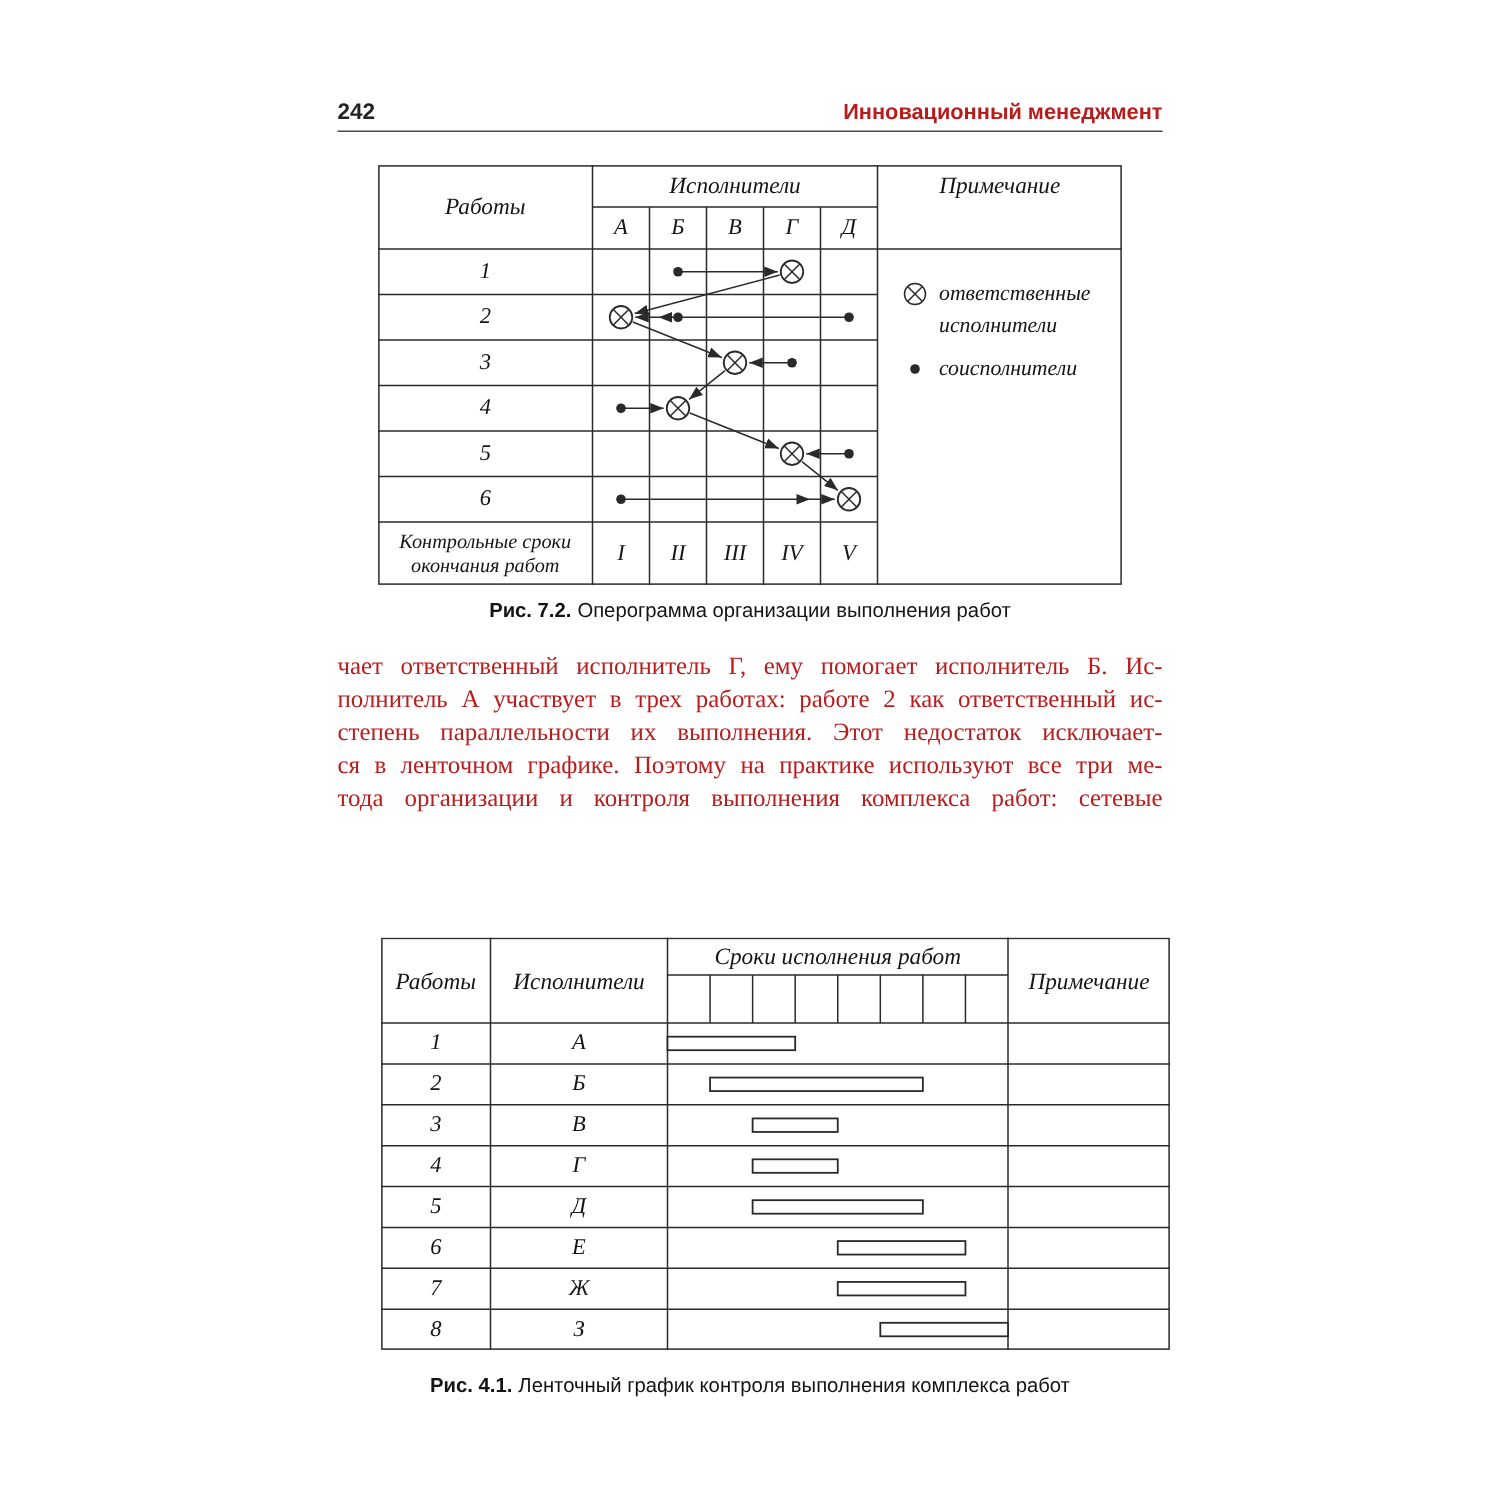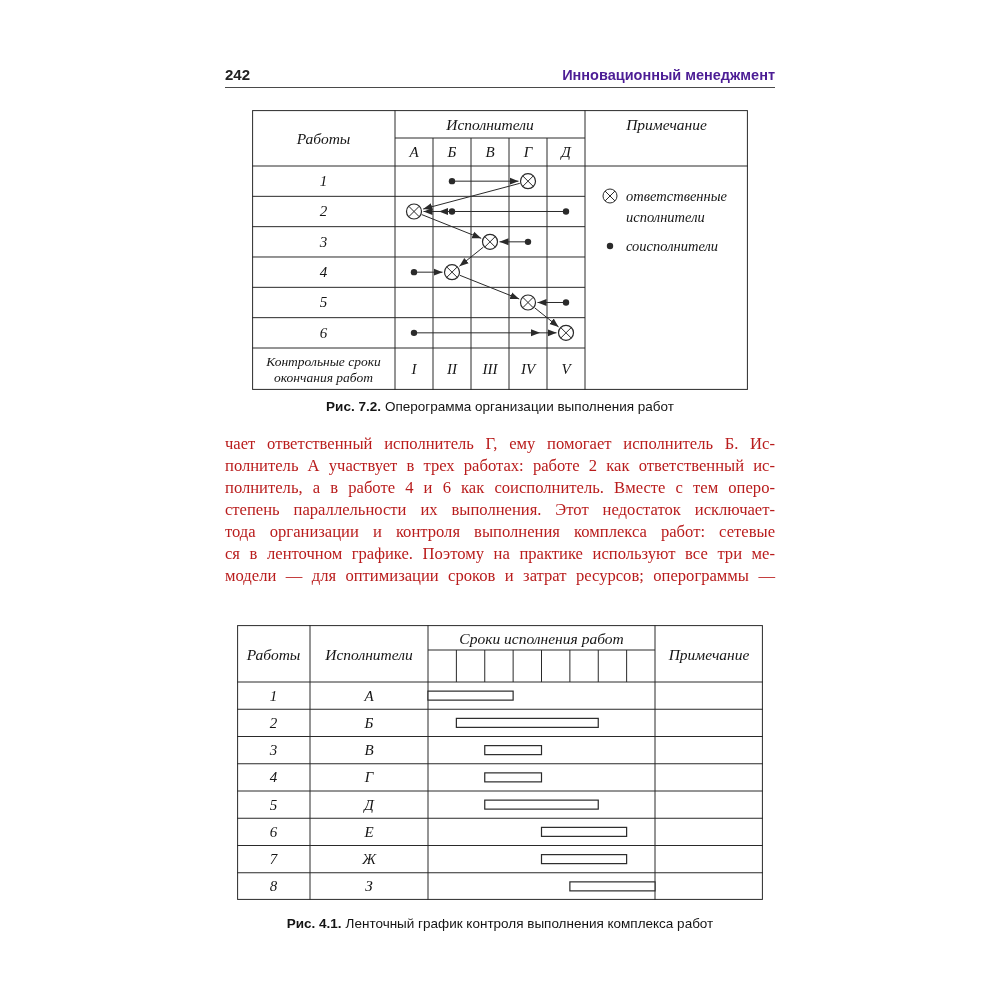--- a/index.html
+++ b/index.html
@@ -5,38 +5,38 @@
   html,body{margin:0;padding:0;background:#ffffff;}
   .page{position:relative;width:1000px;height:1000px;background:#ffffff;
         font-family:"Liberation Serif",serif;color:#1b1b1b;overflow:hidden;}
   .runhead-num{position:absolute;left:225px;top:66px;
         font-family:"Liberation Sans",sans-serif;font-weight:bold;font-size:15px;color:#222;}
   .runhead-title{position:absolute;right:225px;top:67px;
         font-family:"Liberation Sans",sans-serif;font-weight:bold;font-size:14.5px;color:#5e7f9e;}
   .runhead-rule{position:absolute;left:225px;top:87px;width:550px;height:1px;background:#4a4a4a;}
   .fig{position:absolute;font-style:italic;}
   #fig72-wrap{left:252px;top:110px;}
-  #fig73-wrap{left:237px;top:625px;}
+  #fig73-wrap{left:254px;top:625px;}
   .caption{position:absolute;left:225px;width:550px;text-align:center;
         font-family:"Liberation Sans",sans-serif;font-size:13.5px;color:#141414;}
   .caption b{font-weight:bold;margin-right:4px;}
   #caption72{top:399px;}
   #caption73{top:916px;}
   .body-text{position:absolute;left:225px;top:433px;width:550px;
         font-size:16.6px;line-height:22px;color:#b91c1c;}
   .pline{text-align:justify;text-align-last:justify;}
   svg text{font-family:"Liberation Serif",serif;fill:#151515;}
 </style>
 </head>
 <body>
 
 <div class="page">
 
   <div class="runhead-num">242</div>
-  <div class="runhead-title" style="color: #4c1d95;">Инновационный менеджмент</div>
+  <div class="runhead-title" style="color: #b91c1c;">Инновационный менеджмент</div>
   <div class="runhead-rule"></div>
 
   <div class="fig" id="fig72-wrap">
     <svg id="fig72-svg" width="496" height="280" viewBox="0 0 496 280">
         <defs>
           <marker id="arh" markerUnits="userSpaceOnUse" markerWidth="10" markerHeight="9" refX="9" refY="4" orient="auto">
             <polygon points="0,0.5 9,4 0,7.5" fill="#2a2a2a"></polygon>
           </marker>
         </defs>
         <rect x="0.6" y="0.6" width="494.8" height="278.8" fill="none" stroke="#2a2a2a" stroke-width="1"></rect>
@@ -123,25 +123,23 @@
       </svg>
   </div>
 
   <div class="caption" id="caption72">
     <b>Рис. 7.2.</b><span>Оперограмма организации выполнения работ</span>
   </div>
 
   <div class="body-text">
     <div class="pline">чает ответственный исполнитель Г, ему помогает исполнитель Б. Ис-</div>
     <div class="pline">полнитель А участвует в трех работах: работе 2 как ответственный ис-</div>
-    <div class="pline">полнитель, а в работе 4 и 6 как соисполнитель. Вместе с тем оперо-</div>
     <div class="pline">степень параллельности их выполнения. Этот недостаток исключает-</div>
+    <div class="pline">ся в ленточном графике. Поэтому на практике используют все три ме-</div>
     <div class="pline">тода организации и контроля выполнения комплекса работ: сетевые</div>
-    <div class="pline">ся в ленточном графике. Поэтому на практике используют все три ме-</div>
-    <div class="pline">модели — для оптимизации сроков и затрат ресурсов; оперограммы —</div>
   </div>
 
   <div class="fig" id="fig73-wrap">
     <svg id="fig73-svg" width="526" height="275" viewBox="0 0 526 275">
         <rect x="0.6" y="0.6" width="524.8" height="273.8" fill="none" stroke="#2a2a2a" stroke-width="1"></rect>
         <line x1="73" y1="0" x2="73" y2="275" stroke="#2a2a2a" stroke-width="1"></line>
         <line x1="191" y1="0" x2="191" y2="275" stroke="#2a2a2a" stroke-width="1"></line>
         <line x1="418" y1="0" x2="418" y2="275" stroke="#2a2a2a" stroke-width="1"></line>
         <line x1="191" y1="25" x2="418" y2="25" stroke="#2a2a2a" stroke-width="1"></line>
         <line x1="219.375" y1="25" x2="219.375" y2="57" stroke="#2a2a2a" stroke-width="1"></line>

